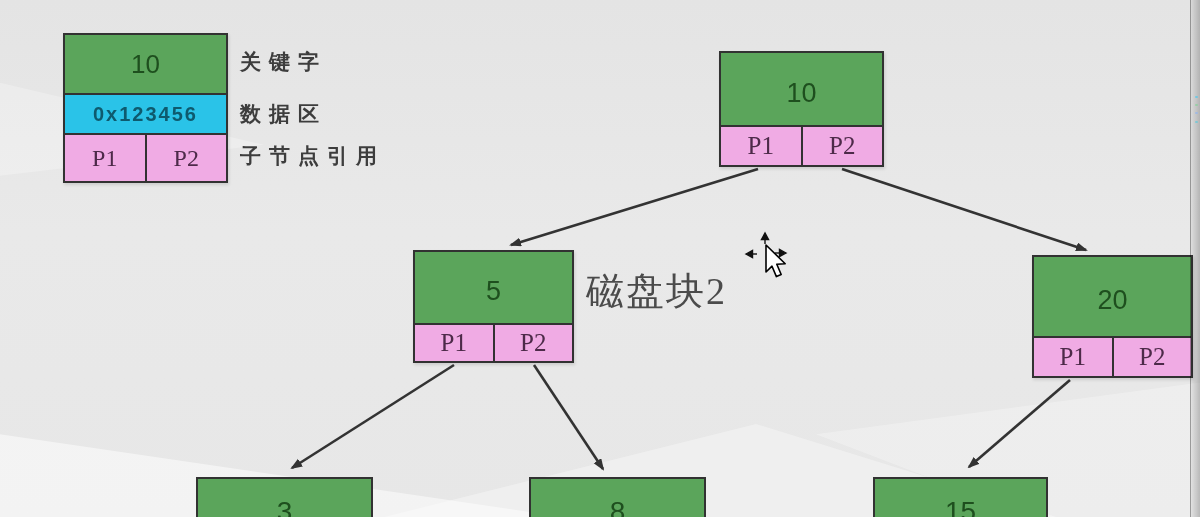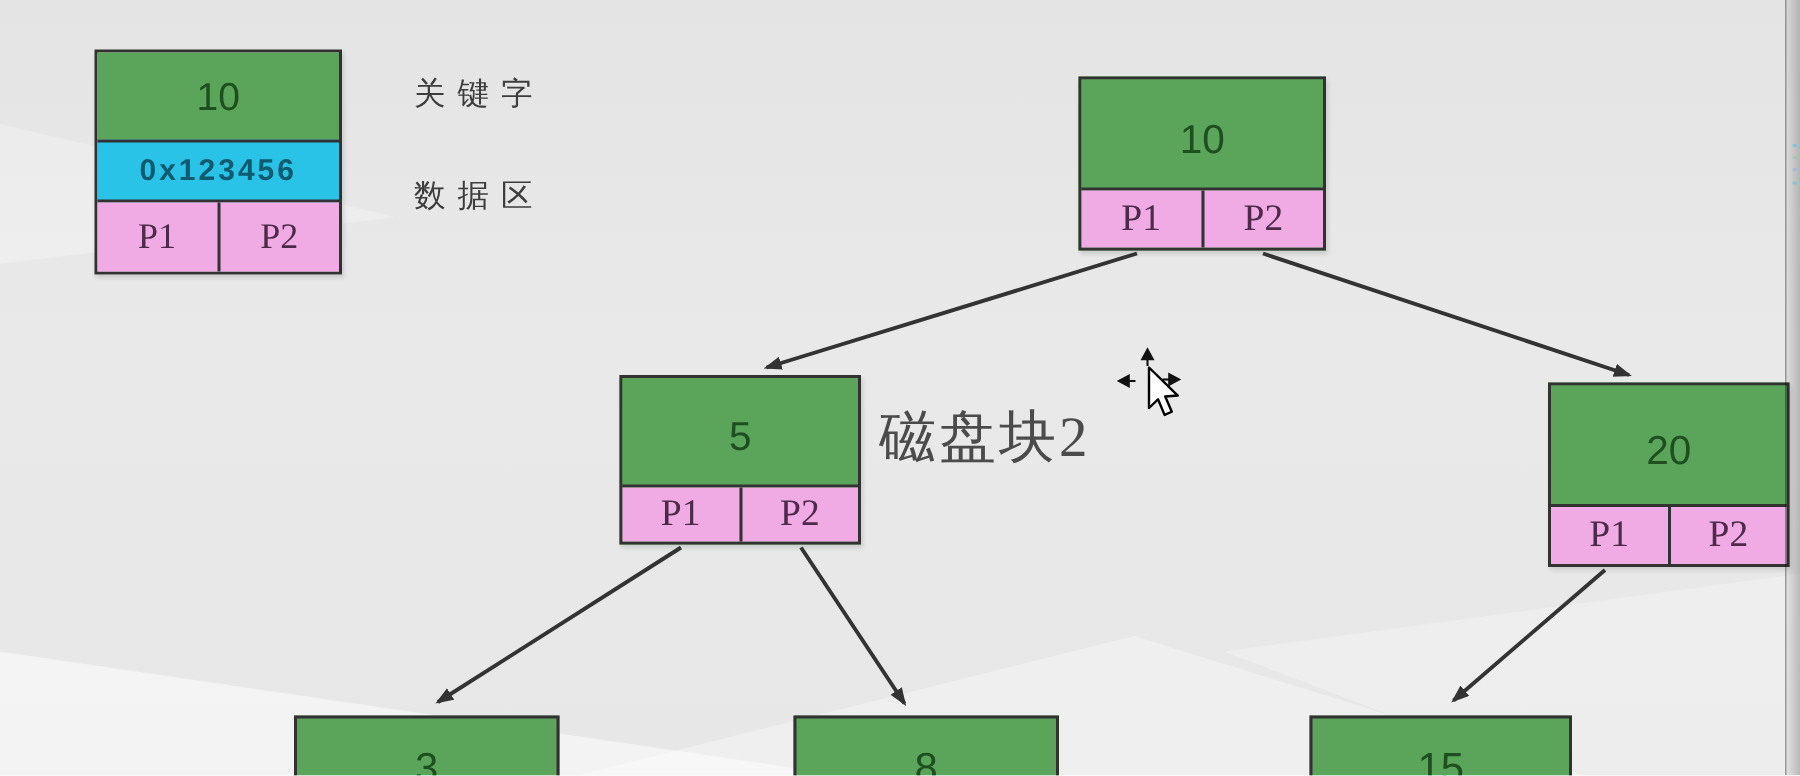--- a/index.html
+++ b/index.html
@@ -36,22 +36,22 @@
     border:2px solid var(--border,#323232);display:flex;flex-direction:column;
     box-shadow:1px 2px 3px rgba(0,0,0,.12);}
   #legend .l-key{flex:0 0 58px;display:flex;align-items:center;justify-content:center;
     background:var(--key-fill,#5ba55b);color:#1e4f1e;font-size:26px;}
   #legend .l-data{flex:0 0 38px;display:flex;align-items:center;justify-content:center;
     background:var(--data-fill,#2ac3e8);color:#0e5a6e;font-size:20px;font-weight:bold;
     letter-spacing:2px;border-top:2px solid var(--border,#323232);
     border-bottom:2px solid var(--border,#323232);}
   #legend .l-ptrs{flex:1;display:flex;}
   #legend .l-ptrs .ptr-cell{font-size:24px;}
-  .legend-label{position:absolute;left:240px;color:#3d3d3d;font-weight:normal;
-    font-size:21px;letter-spacing:8px;white-space:nowrap;margin-left:36px;}
+  .legend-label{position:absolute;left:240px;color:#3d3d3d;font-weight:bold;
+    font-size:21px;letter-spacing:8px;white-space:nowrap;}
 
   
   .disk-label{position:absolute;font-family:"Liberation Serif","DejaVu Serif",serif;
     color:#4b4b4b;font-size:38px;letter-spacing:2px;white-space:nowrap;}
 
   
   .leaf{position:absolute;box-sizing:border-box;top:477px;height:62px;
     border:2px solid var(--border,#323232);background:var(--key-fill,#5ba55b);
     display:flex;align-items:flex-start;justify-content:center;
     color:#1e4f1e;font-size:28px;padding-top:17px;}
@@ -71,21 +71,22 @@
 
   <div id="legend">
     <div class="l-key">10</div>
     <div class="l-data">0x123456</div>
     <div class="l-ptrs">
       <div class="ptr-cell">P1</div>
       <div class="ptr-cell">P2</div>
     </div>
   </div>
   <div class="legend-label" style="top:48px;">关键字</div>
-  <div class="legend-label" style="top:116px;">数据区</div>
+  <div class="legend-label" style="top:100px;">数据区</div>
+  <div class="legend-label" style="top:142px;">子节点引用</div>
 
   <div class="node" style="left:719px;top:51px;width:165px;height:116px;">
     <div class="key-cell" style="flex-basis:64px;padding-top:8px;">10</div>
     <div class="ptr-row">
       <div class="ptr-cell">P1</div>
       <div class="ptr-cell">P2</div>
     </div>
   </div>
 
   <div class="node" style="left:413px;top:250px;width:161px;height:113px;">

